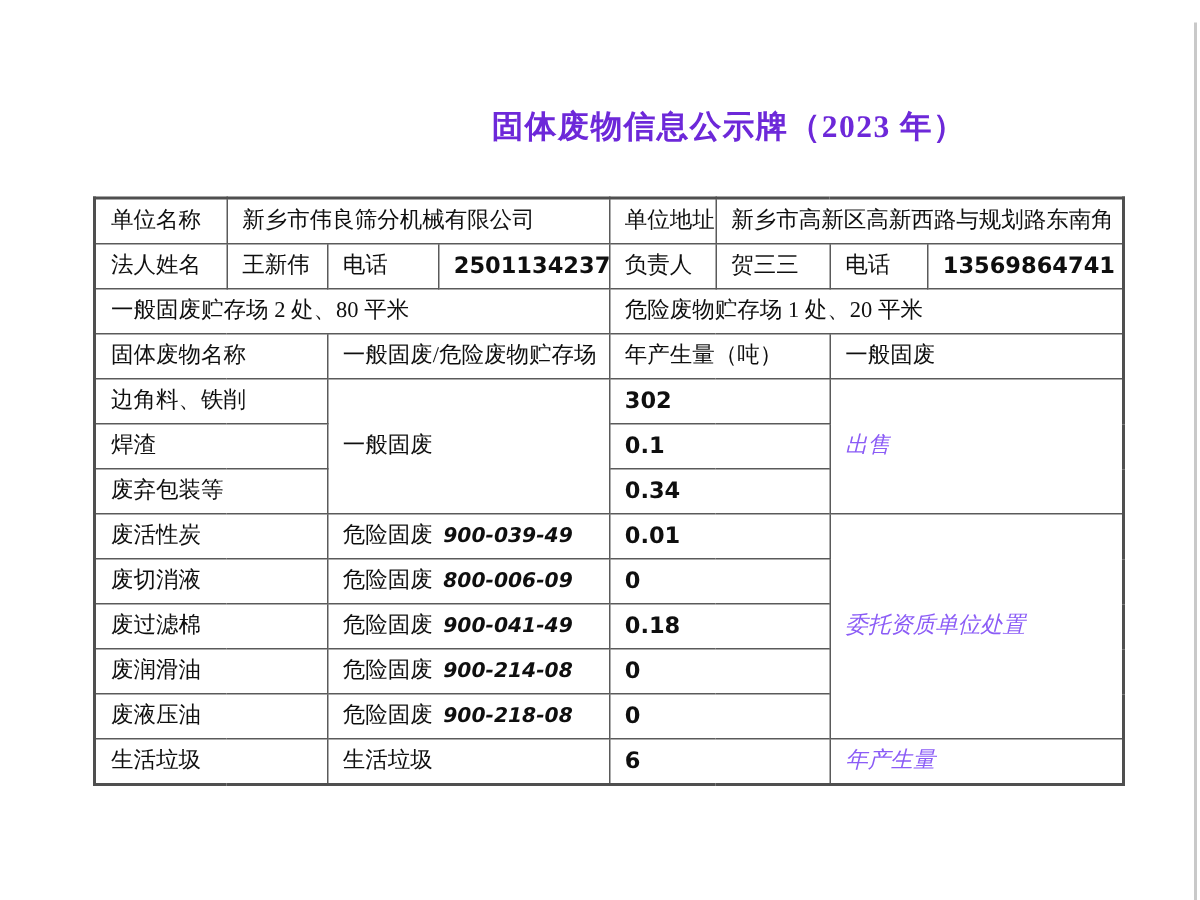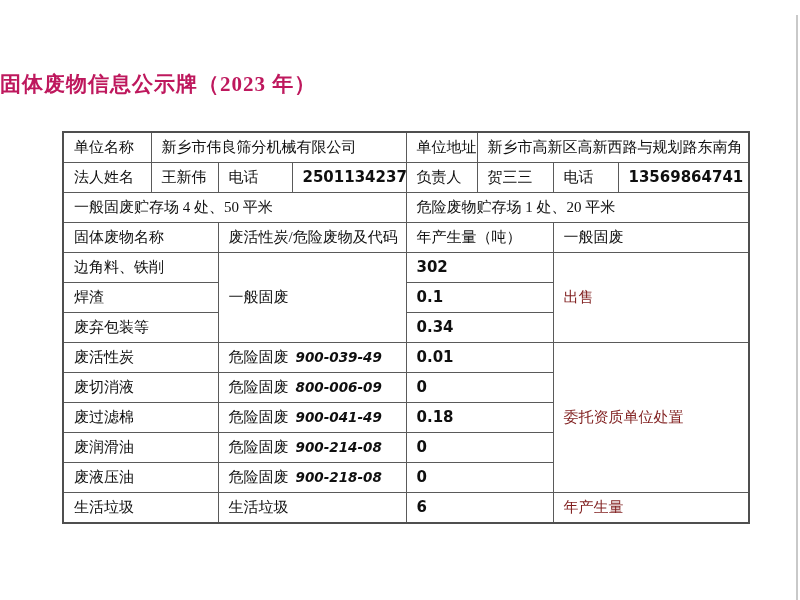--- a/index.html
+++ b/index.html
@@ -1,41 +1,41 @@
 <!DOCTYPE html>
 <html><head>
 <meta charset="utf-8">
 <style>
   html,body{margin:0;padding:0;}
   body{
     width:800px;height:600px;position:relative;background:#ffffff;overflow:hidden;
     font-family:"Liberation Serif","DejaVu Serif",serif;color:#0f0f0f;
   }
   .doc-title{
-    position:absolute;top:70px;left:0;width:644px;text-align:left;
-    font-size:21px;font-weight:bold;letter-spacing:1px;color:#be185d;
+    position:absolute;top:70px;left:0;width:644px;text-align:right;
+    font-size:21px;font-weight:bold;letter-spacing:1px;color:#6d28d9;
   }
   table.notice{
     position:absolute;left:62px;top:131px;width:686px;
     border-collapse:collapse;table-layout:fixed;
     border:2px solid #4f4f4f;
   }
   table.notice td{
     border:1px solid #5a5a5a;
     height:29px;
     text-align:left;vertical-align:middle;
     font-size:15px;line-height:1.1;
     padding:0 10px;overflow:hidden;white-space:nowrap;
   }
   .num{
     font-family:"DejaVu Sans","Liberation Sans",sans-serif;
     font-weight:600;font-size:13.5px;letter-spacing:0px;
   }
   .code{margin-left:7px;font-style:italic;}
-  .blue{color:#7f1d1d;}
+  .blue{color:#8b5cf6;font-style:italic;}
   .page-edge{
     position:absolute;right:2px;top:15px;width:2px;height:585px;
     background:#c9c9c9;
   }
 </style>
 </head>
 <body>
 
 <div class="doc-title">固体废物信息公示牌（2023 年）</div>
 
@@ -64,27 +64,27 @@
     <td>王新伟</td>
     <td>电话</td>
     <td class="num">25011342377</td>
     <td>负责人</td>
     <td>贺三三</td>
     <td>电话</td>
     <td class="num">13569864741</td>
   </tr>
 
   <tr>
-    <td colspan="4">一般固废贮存场 4 处、50 平米</td>
+    <td colspan="4">一般固废贮存场 2 处、80 平米</td>
     <td colspan="4">危险废物贮存场 1 处、20 平米</td>
   </tr>
 
   <tr>
     <td colspan="2">固体废物名称</td>
-    <td colspan="2">废活性炭/危险废物及代码</td>
+    <td colspan="2">一般固废/危险废物贮存场</td>
     <td colspan="2">年产生量（吨）</td>
     <td colspan="2">一般固废</td>
   </tr>
 
   <tr>
     <td colspan="2">边角料、铁削</td>
     <td colspan="2" rowspan="3">一般固废</td>
     <td colspan="2" class="num">302</td>
     <td colspan="2" rowspan="3" class="blue">出售</td>
   </tr>

